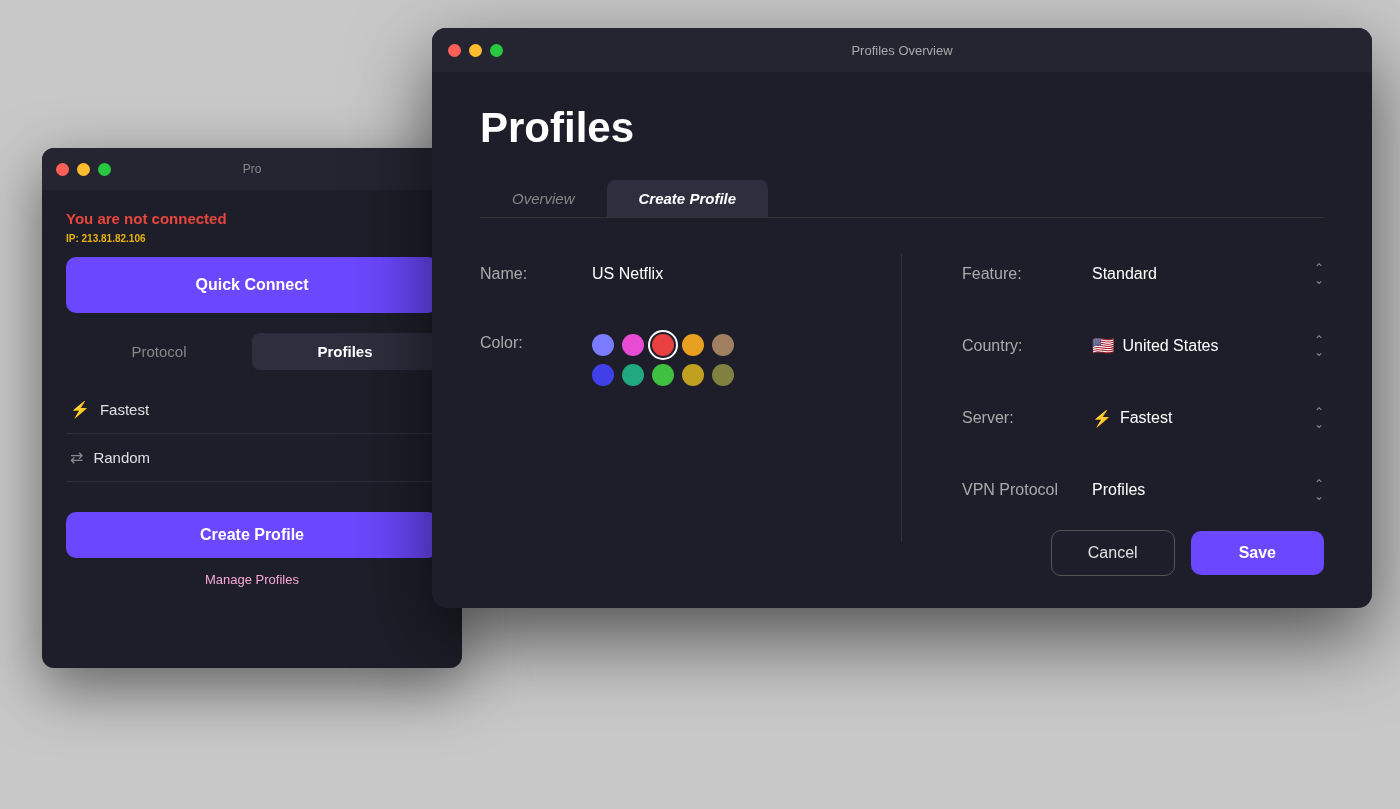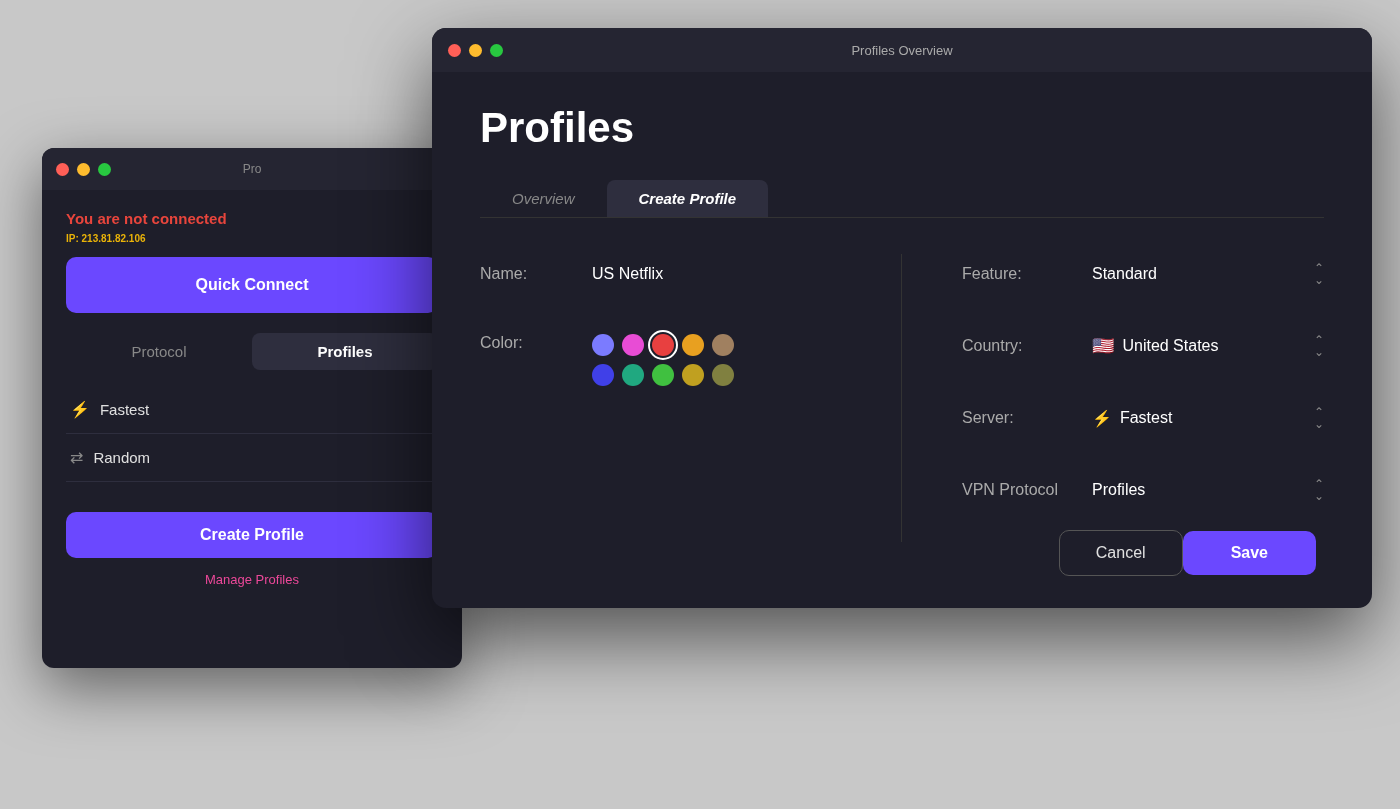--- a/index.html
+++ b/index.html
@@ -128,21 +128,21 @@
       border-radius: 10px;
       color: white;
       font-size: 16px;
       font-weight: 600;
       cursor: pointer;
       margin-top: 30px;
       margin-bottom: 14px;
     }
     .manage-profiles-link {
       text-align: center;
-      color: #ec4899;
+      color: #f9a8d4;
       font-size: 13px;
       cursor: pointer;
     }
 
     
     .fg-window {
       position: absolute;
       left: 432px;
       top: 28px;
       width: 940px;
@@ -276,22 +276,23 @@
       font-size: 18px;
     }
     .bolt-icon {
       color: #aaa;
     }
 
     
     .footer-buttons {
       position: absolute;
       bottom: 32px;
-      right: 56px;
-      display: flex;
+      right: 48px;
+      display: flex;
+      gap: 16px;
       align-items: center;
     }
     .cancel-btn {
       padding: 13px 36px;
       background: transparent;
       border: 1px solid #555;
       border-radius: 10px;
       color: #e0e0e0;
       font-size: 16px;
       font-weight: 500;

